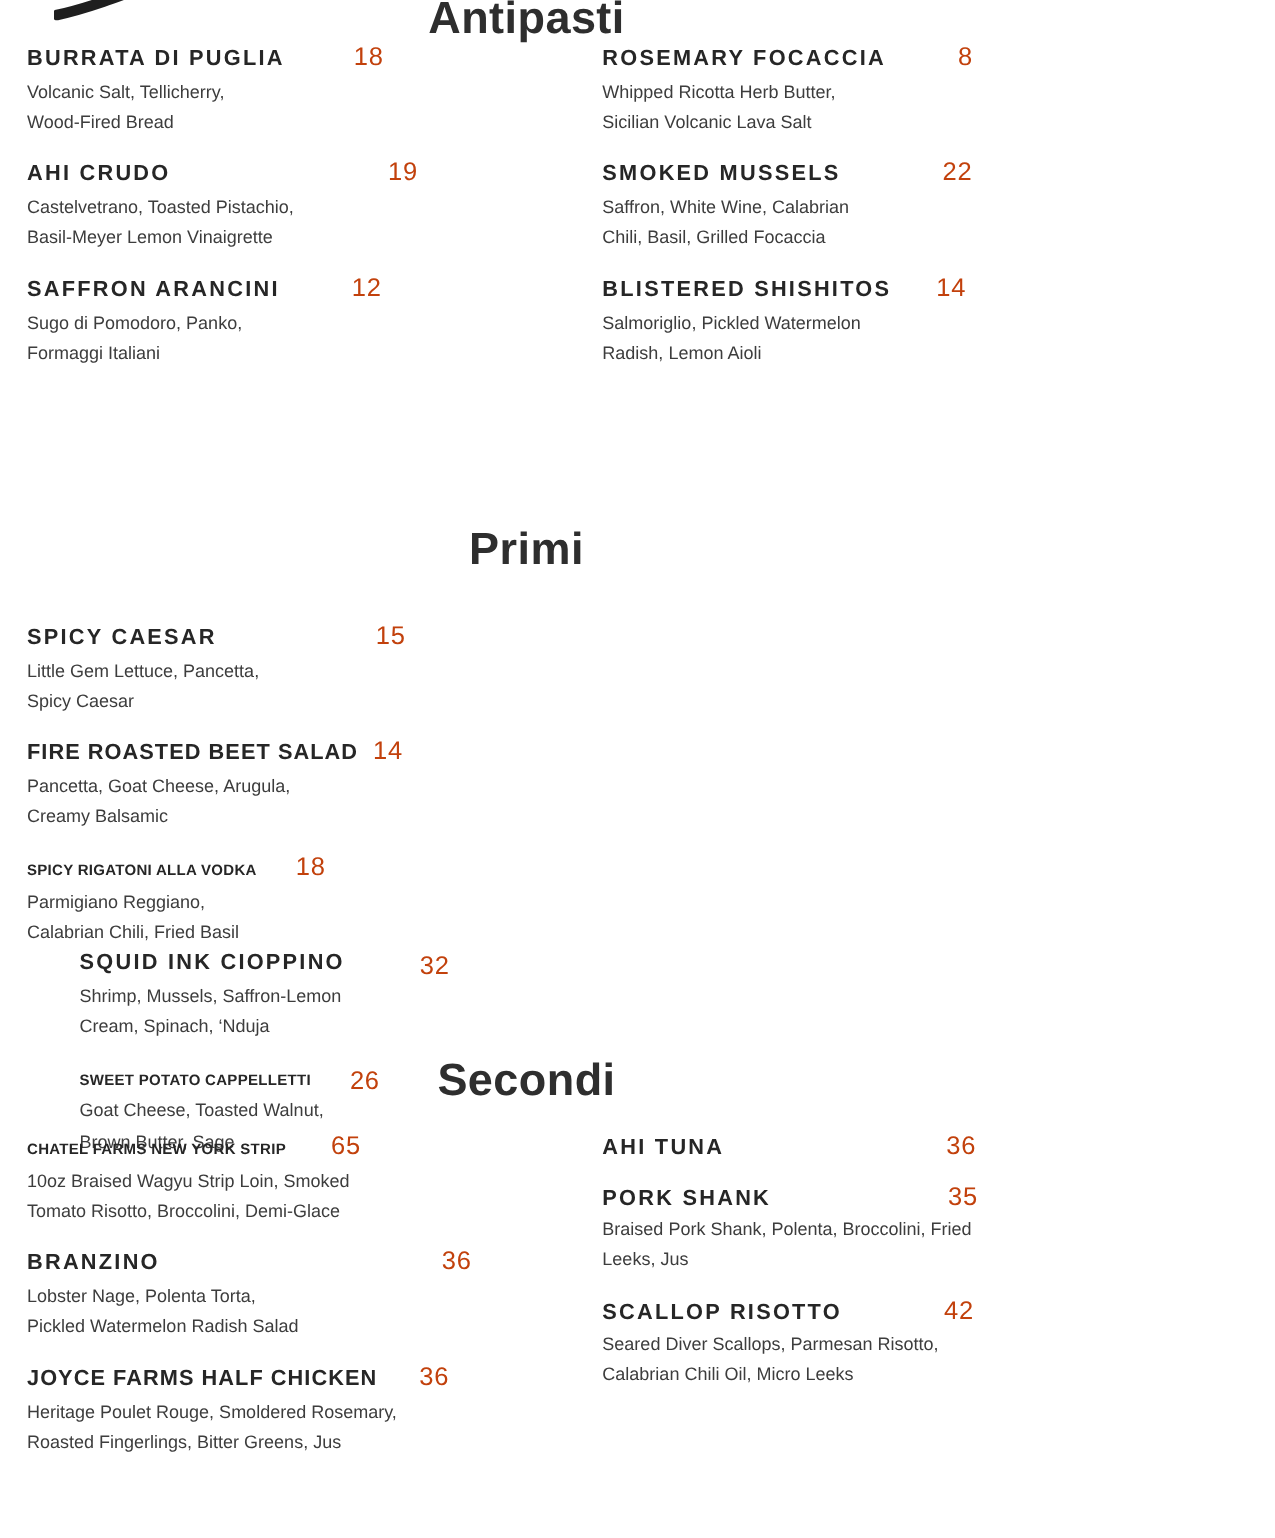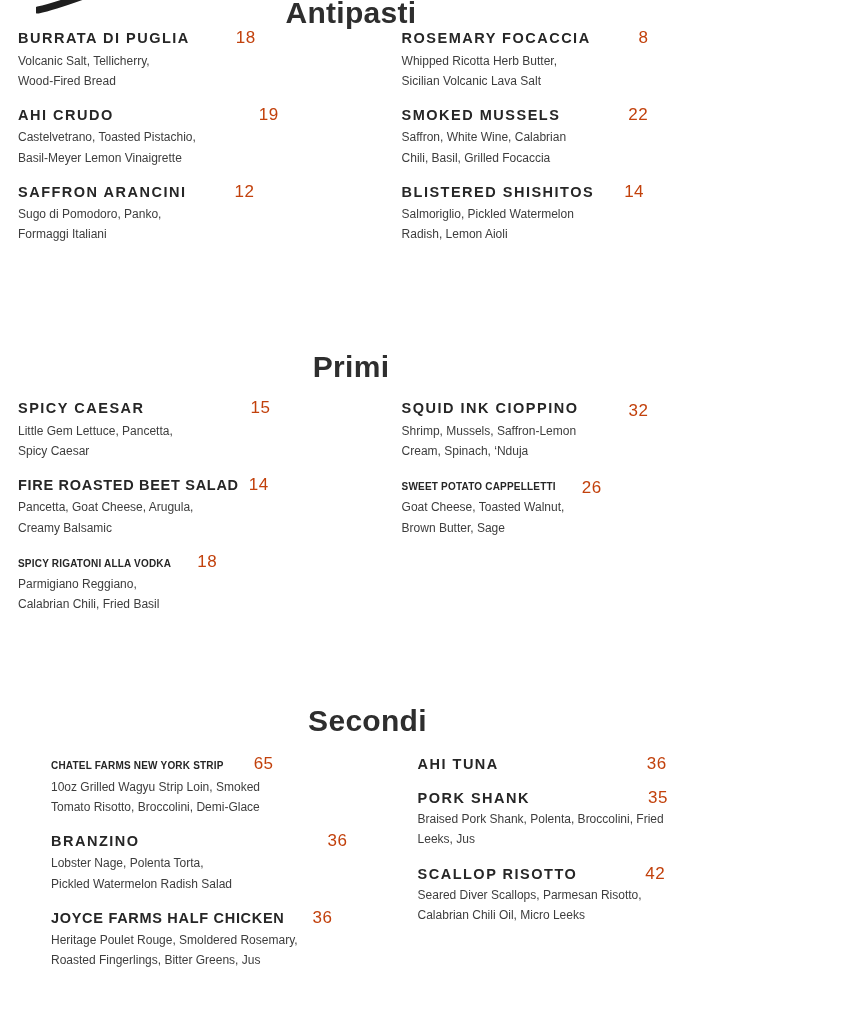--- a/index.html
+++ b/index.html
@@ -78,22 +78,22 @@
     font-weight:400;
     color:#3d3d3d;
     line-height:1.68;
     margin-top:3px;
     white-space:pre-line;
   }
 
   
   #sec-antipasti .cols{top:28px;}
   #sec-primi{position:absolute;top:352px;left:0;right:0;}
-  #sec-primi .cols{top:46px;}
-  #sec-secondi{position:absolute;top:706px;left:0;right:0;margin-left:33px;}
+  #sec-primi .cols{top:62px;flex-direction:column;}
+  #sec-secondi{position:absolute;top:706px;left:0;right:0;}
   #sec-secondi .cols{top:48px;}
   #sec-primi .col.right .item,
   #sec-secondi .col.right .item{margin-bottom:14px;}
 
   
   #sec-primi .col.right{padding-top:0px;}
   #sec-primi .col.right .item-price{position:relative;top:3px;}
   #sec-secondi .col.right .item-desc{line-height:1.66;}
 </style>
 </head>
@@ -236,21 +236,21 @@
     <div class="section-title">Secondi</div>
     <div class="cols">
 
       <div class="col left">
         <div class="item">
           <div class="item-head">
             <span class="item-name tight">CHATEL FARMS NEW YORK STRIP</span>
             <span class="gap-md" style="width:30px"></span>
             <span class="item-price">65</span>
           </div>
-          <div class="item-desc">10oz Grilled Wagyu Strip Loin, Smoked
+          <div class="item-desc">10oz Braised Wagyu Strip Loin, Smoked
 Tomato Risotto, Broccolini, Demi-Glace</div>
         </div>
         <div class="item">
           <div class="item-head">
             <span class="item-name">BRANZINO</span>
             <span class="gap-lg" style="width:188px"></span>
             <span class="item-price">36</span>
           </div>
           <div class="item-desc">Lobster Nage, Polenta Torta,
 Pickled Watermelon Radish Salad</div>

